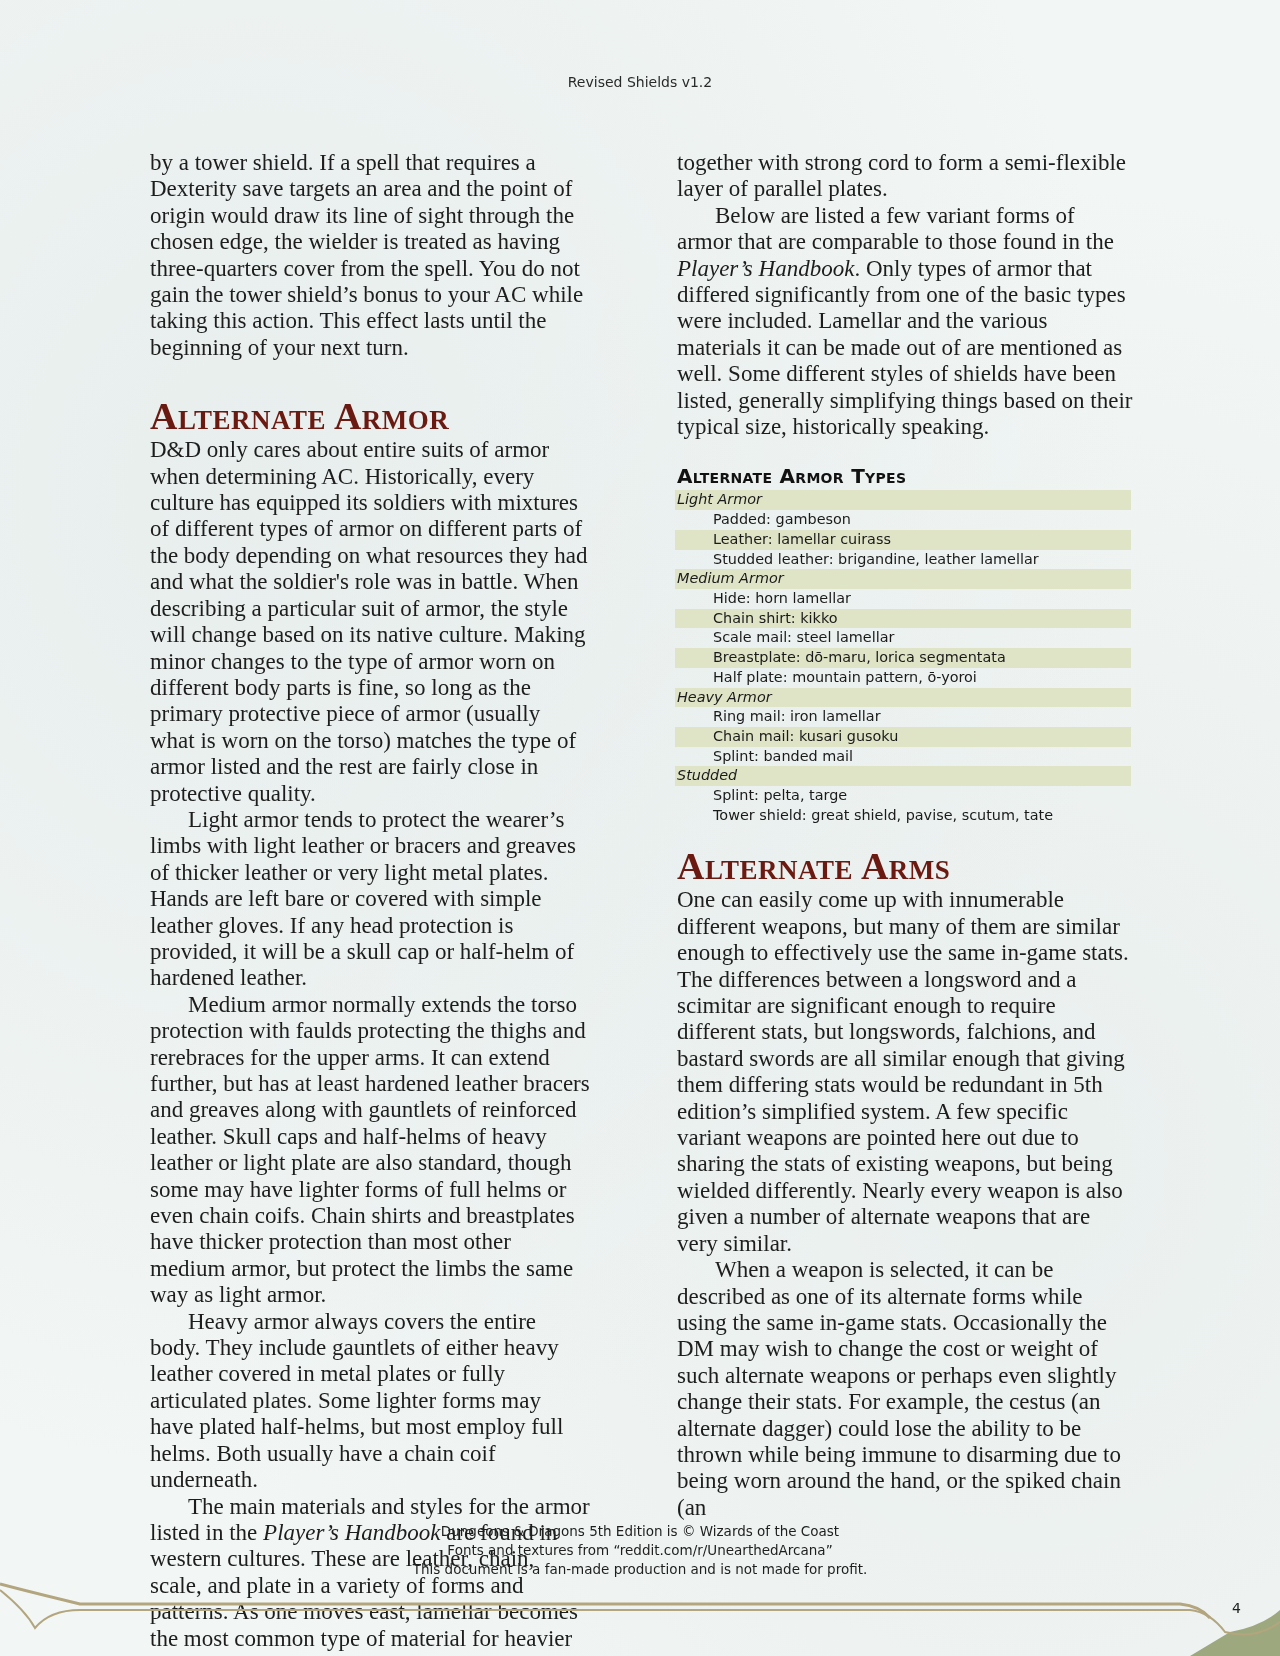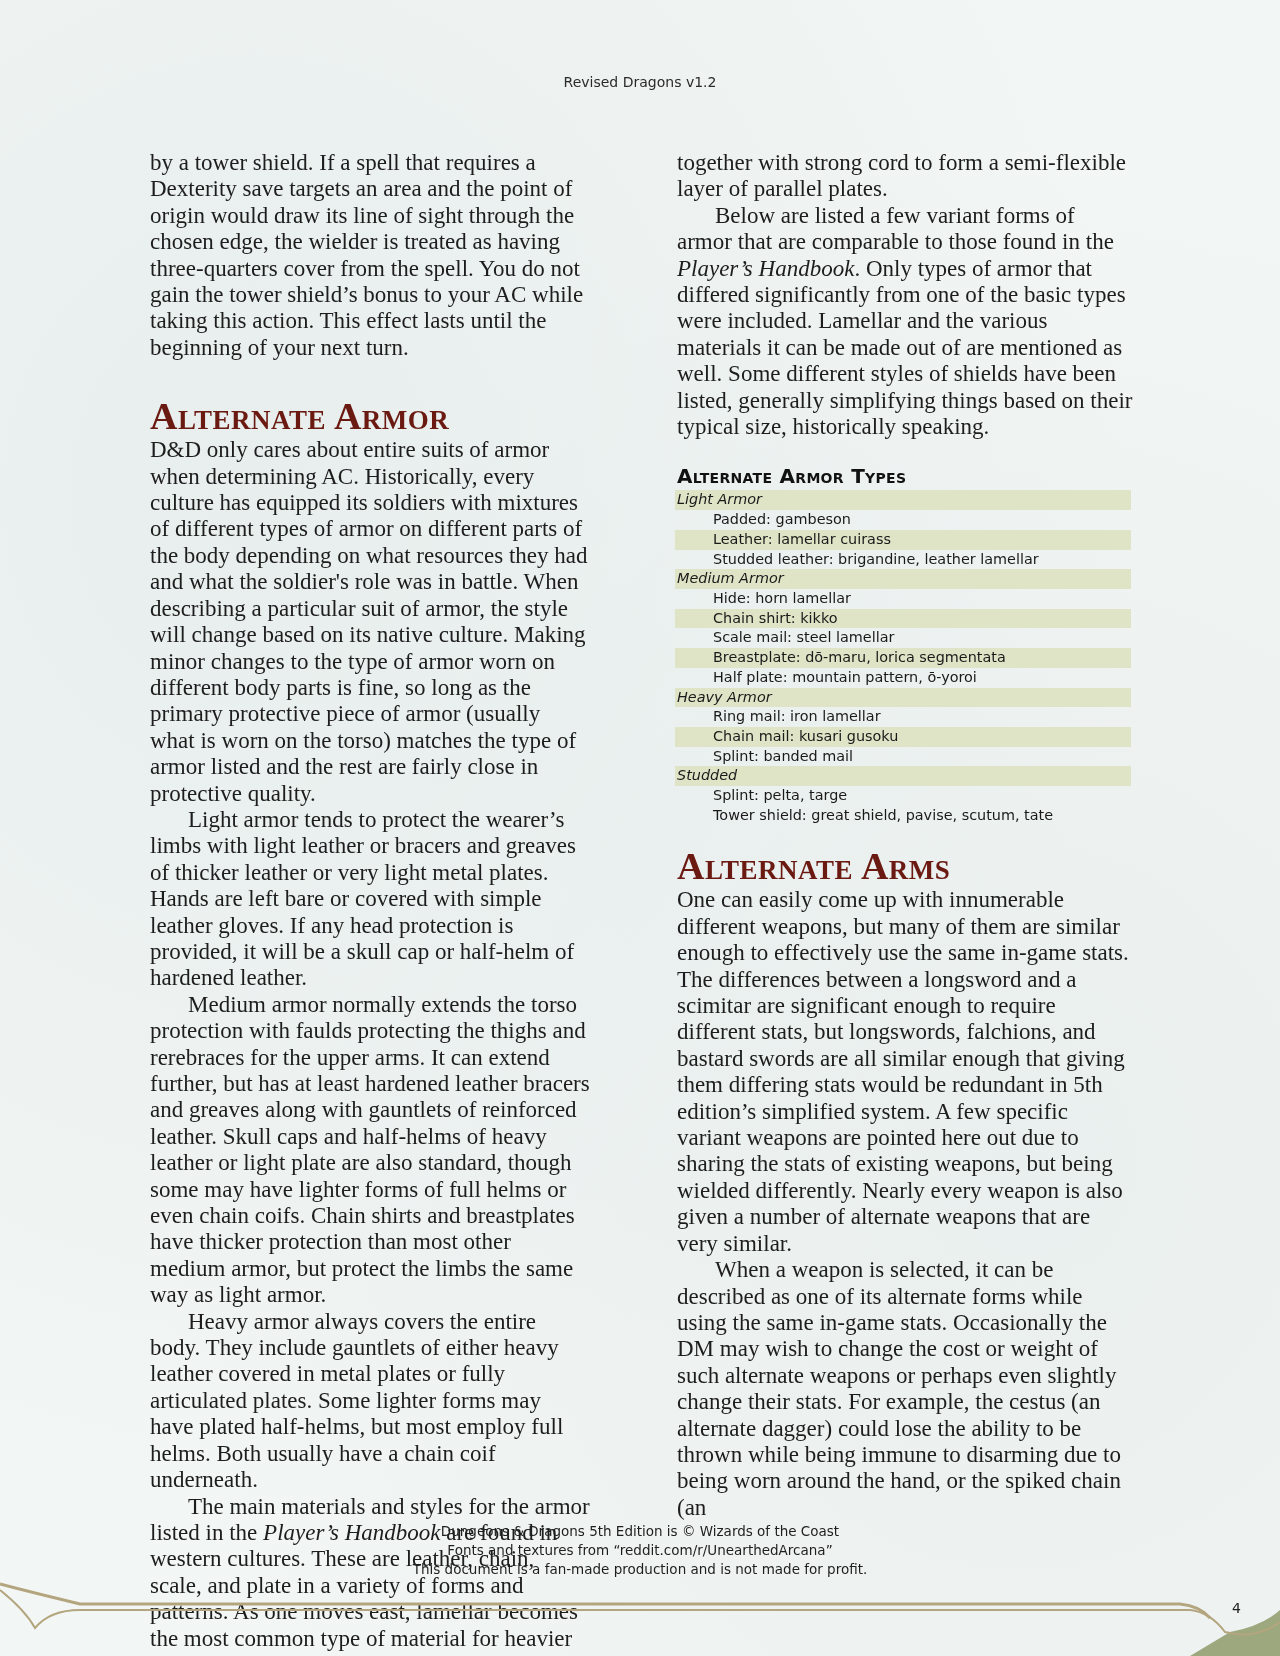--- a/index.html
+++ b/index.html
@@ -47,21 +47,21 @@
   }
   .footer-deco { position: absolute; left: 0; top: 1570px; width: 1280px; height: 86px; }
   .page-num {
     position: absolute; top: 1600px; left: 1232px;
     font-family: "DejaVu Sans", sans-serif; font-size: 14px; color: #222;
   }
 </style>
 </head>
 <body>
 
-<div class="running-header">Revised Dragons v1.2</div>
+<div class="running-header">Revised Shields v1.2</div>
 
 <div class="col left">
   <p class="body-text">by a tower shield.  If a spell that requires a Dexterity save targets an area and the point of origin would draw its line of sight through the chosen edge, the wielder is treated as having three-quarters cover from the spell.  You do not gain the tower shield’s bonus to your AC while taking this action.  This effect lasts until the beginning of your next turn.</p>
   <h1 class="h1" style="margin-top:34px;">Alternate Armor</h1>
   <p class="body-text">D&amp;D only cares about entire suits of armor when determining AC.  Historically, every culture has equipped its soldiers with mixtures of different types of armor on different parts of the body depending on what resources they had and what the soldier's role was in battle.  When describing a particular suit of armor, the style will change based on its native culture.  Making minor changes to the type of armor worn on different body parts is fine, so long as the primary protective piece of armor (usually what is worn on the torso) matches the type of armor listed and the rest are fairly close in protective quality.</p>
   <p class="body-text indent">Light armor tends to protect the wearer’s limbs with light leather or bracers and greaves of thicker leather or very light metal plates.  Hands are left bare or covered with simple leather gloves.  If any head protection is provided, it will be a skull cap or half-helm of hardened leather.</p>
   <p class="body-text indent">Medium armor normally extends the torso protection with faulds protecting the thighs and rerebraces for the upper arms.  It can extend further, but has at least hardened leather bracers and greaves along with gauntlets of reinforced leather.  Skull caps and half-helms of heavy leather or light plate are also standard, though some may have lighter forms of full helms or even chain coifs.  Chain shirts and breastplates have thicker protection than most other medium armor, but protect the limbs the same way as light armor.</p>
   <p class="body-text indent">Heavy armor always covers the entire body.  They include gauntlets of either heavy leather covered in metal plates or fully articulated plates.  Some lighter forms may have plated half-helms, but most employ full helms.  Both usually have a chain coif underneath.</p>
   <p class="body-text indent"><span>The main materials and styles for the armor listed in the </span><em>Player’s Handbook</em><span> are found in western cultures.  These are leather, chain, scale, and plate in a variety of forms and patterns.  As one moves east, lamellar becomes the most common type of material for heavier armor.  It's constructed with strips of lacquered leather, horn, or metal bound tightly</span></p>
 </div>

